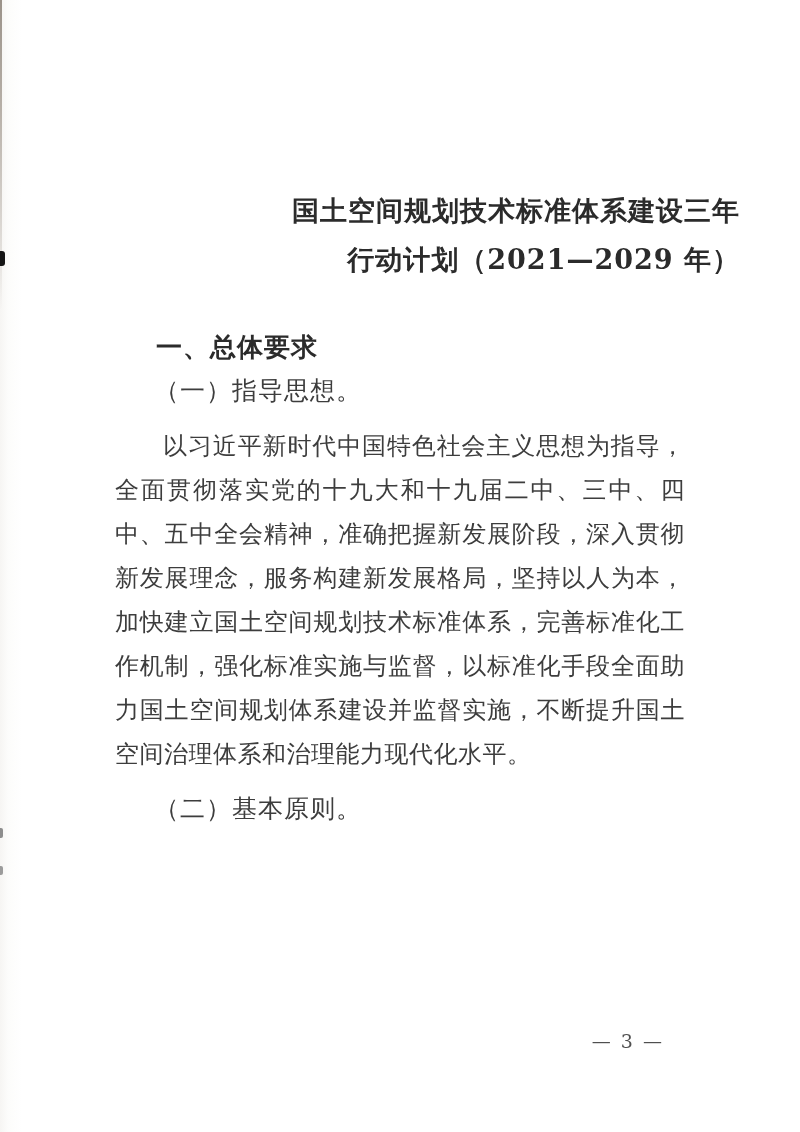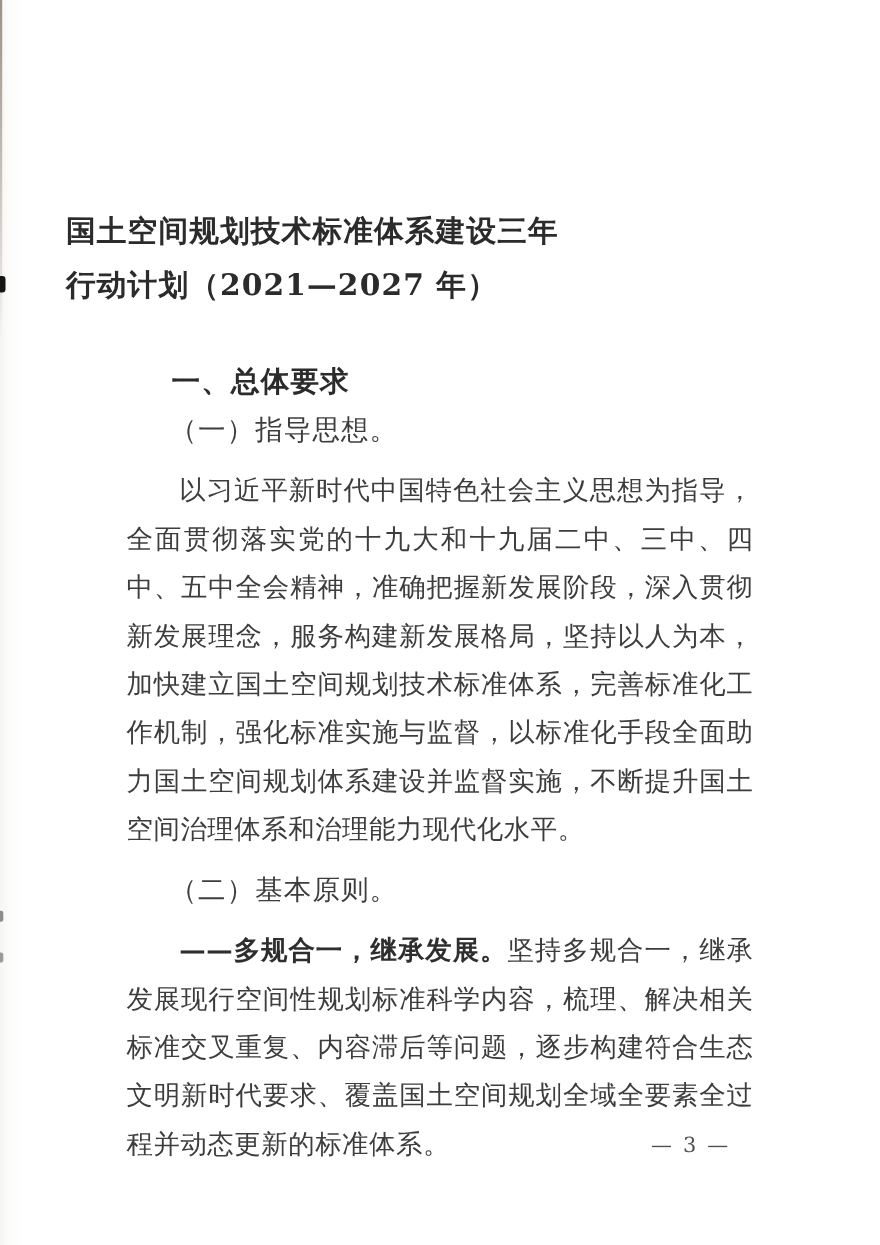--- a/index.html
+++ b/index.html
@@ -51,21 +51,21 @@
     width: 3px;
     height: 9px;
     background: #9b9b9b;
     border-radius: 0 2px 2px 0;
   }
 
   
   .doc-title {
     margin: 0;
     padding: 186px 60px 0 60px;
-    text-align: left;
+    text-align: right;
     font-size: 27px;
     line-height: 49px;
     font-weight: 700;
     color: #2b2b2b;
     letter-spacing: 1px;
   }
   .title-line { display: block; }
 
   
   .content {
@@ -117,31 +117,30 @@
 
 <div class="page">
 
   <div class="scan-edge-line"></div>
   <div class="scan-mark-1"></div>
   <div class="scan-mark-2"></div>
   <div class="scan-mark-3"></div>
 
   <h1 class="doc-title">
     <span class="title-line">国土空间规划技术标准体系建设三年</span>
-    <span class="title-line">行动计划（2021—2027 年）</span>
+    <span class="title-line">行动计划（2021—2029 年）</span>
   </h1>
 
   <div class="content">
     <h2 class="section-heading">一、总体要求</h2>
 
     <p class="sub-heading">（一）指导思想。</p>
 
     <p class="para">以习近平新时代中国特色社会主义思想为指导，全面贯彻落实党的十九大和十九届二中、三中、四中、五中全会精神，准确把握新发展阶段，深入贯彻新发展理念，服务构建新发展格局，坚持以人为本，加快建立国土空间规划技术标准体系，完善标准化工作机制，强化标准实施与监督，以标准化手段全面助力国土空间规划体系建设并监督实施，不断提升国土空间治理体系和治理能力现代化水平。</p>
 
     <p class="sub-heading">（二）基本原则。</p>
 
-    <p class="para"><span class="lead">——多规合一，继承发展。</span><span>坚持多规合一，继承发展现行空间性规划标准科学内容，梳理、解决相关标准交叉重复、内容滞后等问题，逐步构建符合生态文明新时代要求、覆盖国土空间规划全域全要素全过程并动态更新的标准体系。</span></p>
 
   </div>
 
   <div class="page-number">— 3 —</div>
 
 </div>
 
 </body></html>

